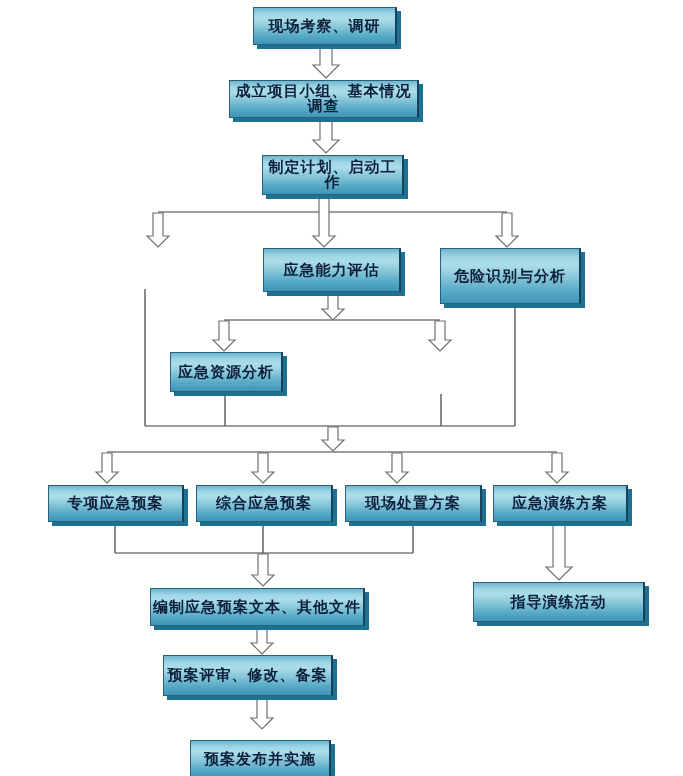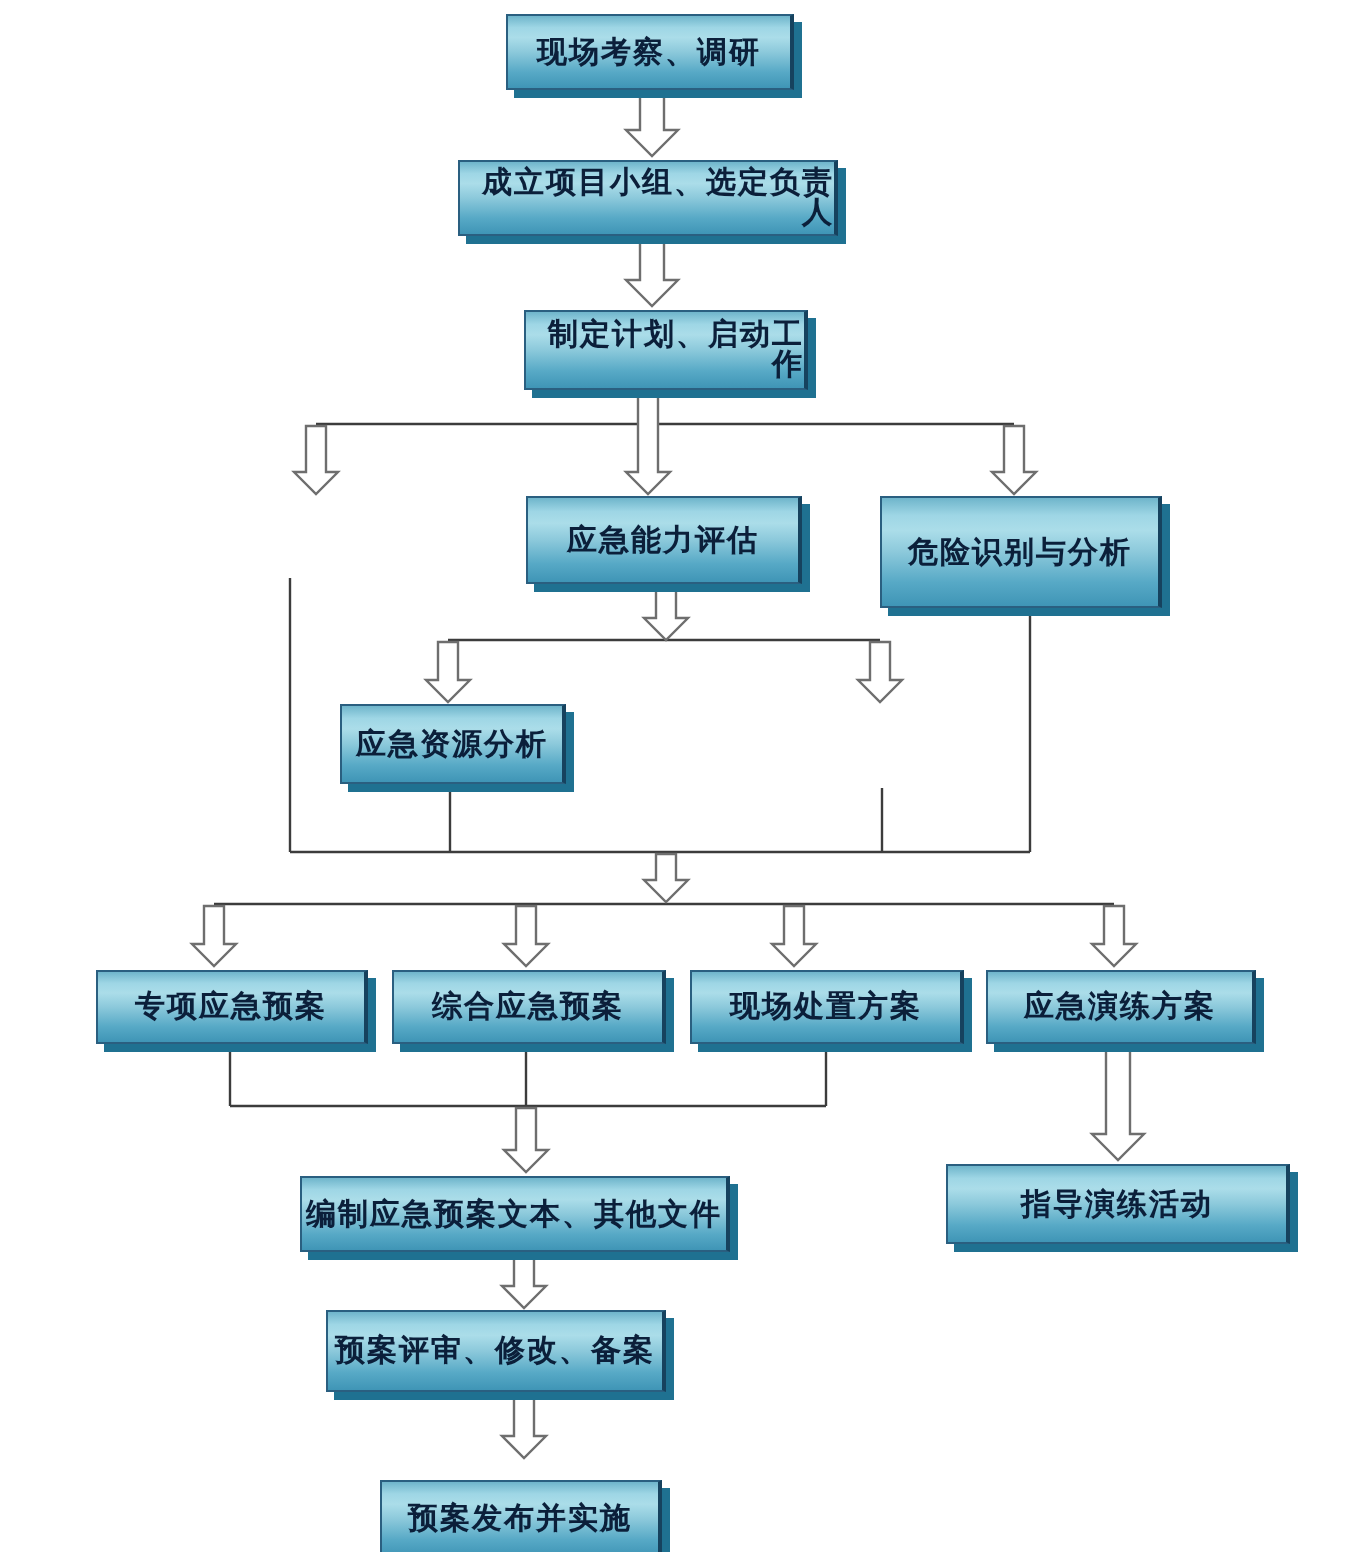--- a/index.html
+++ b/index.html
@@ -17,21 +17,21 @@
     display:flex;align-items:center;justify-content:center;
     box-sizing:border-box;
     background:linear-gradient(180deg,#6fb5cb 0%,#9ed6e5 16%,#abdde9 30%,#8cc9db 50%,#57a9c6 78%,#3f95b6 100%);
     border:1px solid #2a5f80;
     border-right:2px solid #16425e;
     box-shadow:4px 4px 0 #1f7191;
     color:#0b1f3a;
     font-weight:bold;
     font-size:15px;
     line-height:1;
-    text-align:right;
+    text-align:center;
     letter-spacing:1px;
   }
 </style>
 </head>
 <body>
 
 <div id="canvas">
 
   <svg id="wires" width="683" height="776">
       <line x1="158" y1="212" x2="507" y2="212" stroke="#3c3c3c" stroke-width="1.2"></line>
@@ -60,21 +60,21 @@
       <polygon points="392,453 402,453 402,472 408,472 397,483 386,472 392,472" fill="#ffffff" stroke="#6e6e6e" stroke-width="1.2"></polygon>
       <polygon points="552,453 562,453 562,472 568,472 557,483 546,472 552,472" fill="#ffffff" stroke="#6e6e6e" stroke-width="1.2"></polygon>
       <polygon points="553,523 565,523 565,567 572,567 559,580 546,567 553,567" fill="#ffffff" stroke="#6e6e6e" stroke-width="1.2"></polygon>
       <polygon points="258,554 268,554 268,575 274,575 263,586 252,575 258,575" fill="#ffffff" stroke="#6e6e6e" stroke-width="1.2"></polygon>
       <polygon points="257,626 267,626 267,643 273,643 262,654 251,643 257,643" fill="#ffffff" stroke="#6e6e6e" stroke-width="1.2"></polygon>
       <polygon points="257,698 267,698 267,718 273,718 262,729 251,718 257,718" fill="#ffffff" stroke="#6e6e6e" stroke-width="1.2"></polygon>
     </svg>
 
   <div class="node" style="left:253px;top:7px;width:144px;height:38px">现场考察、调研</div>
 
-  <div class="node" style="left:229px;top:80px;width:190px;height:38px">成立项目小组、选定负责人</div>
+  <div class="node" style="left:229px;top:80px;width:190px;height:38px">成立项目小组、基本情况调查</div>
 
   <div class="node" style="left:262px;top:155px;width:142px;height:40px">制定计划、启动工作</div>
 
 
   <div class="node" style="left:263px;top:248px;width:138px;height:44px">应急能力评估</div>
 
   <div class="node" style="left:440px;top:248px;width:141px;height:56px">危险识别与分析</div>
 
   <div class="node" style="left:170px;top:352px;width:113px;height:40px">应急资源分析</div>
 

